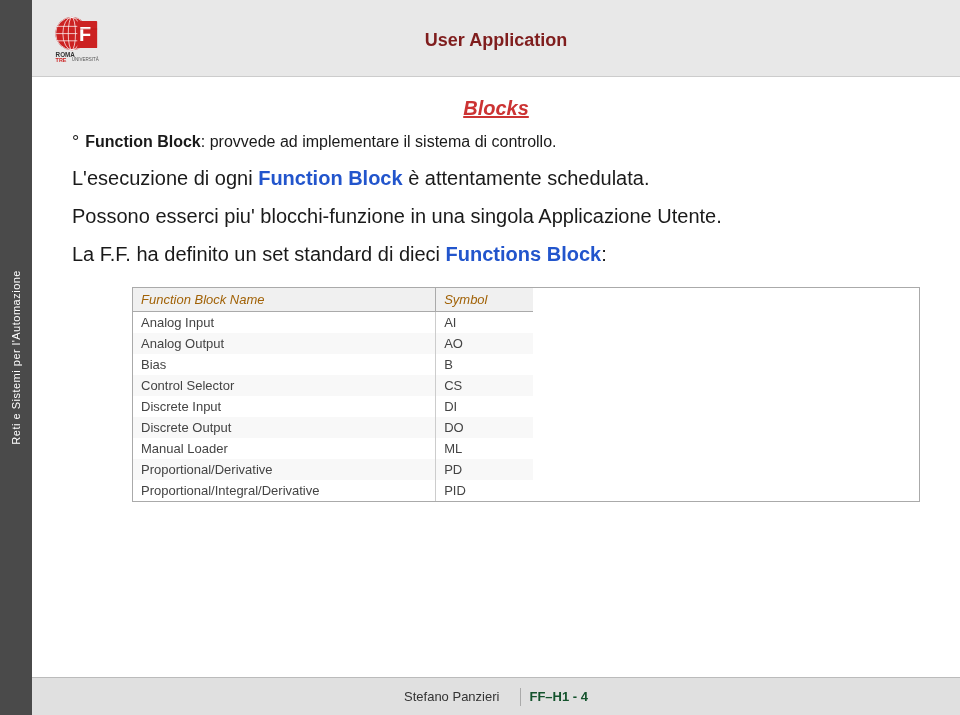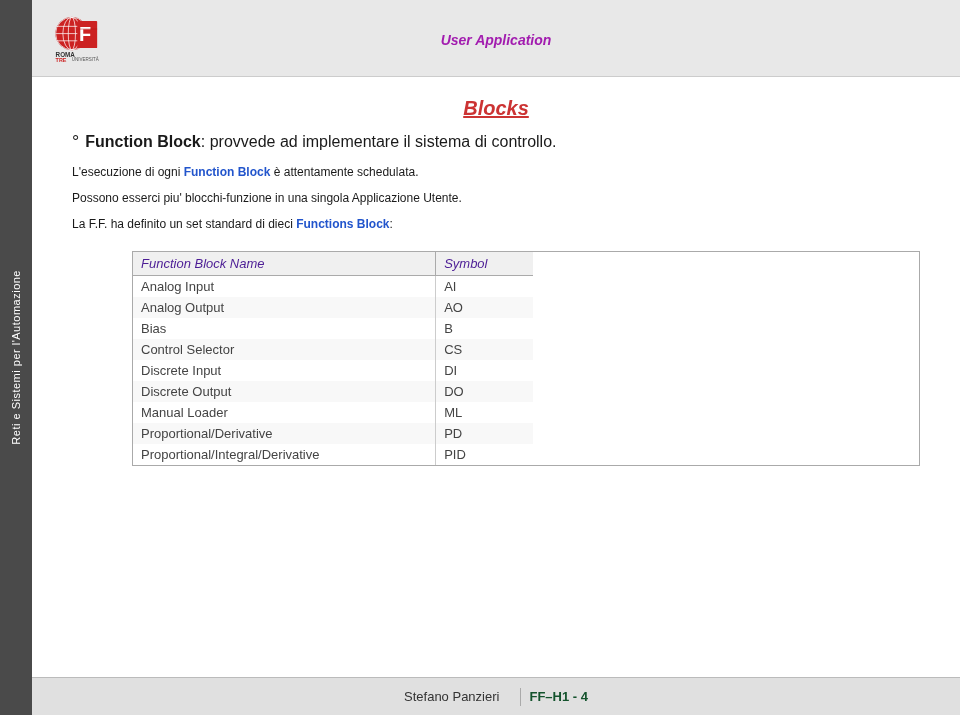--- a/index.html
+++ b/index.html
@@ -54,26 +54,25 @@
       min-height: 70px;
     }
 
     
     .logo-svg {
       width: 56px;
       height: 50px;
     }
 
     .header-title {
-      font-size: 14px;
-      font-weight: bold;
-      color: #a21caf;
+      font-size: 18px;
+      font-weight: bold;
+      color: #7f1d1d;
       text-align: center;
       flex: 1;
-      font-style: italic;
     }
 
     
     .content-body {
       flex: 1;
       padding: 20px 40px 10px 40px;
       display: flex;
       flex-direction: column;
       gap: 0;
     }
@@ -82,21 +81,21 @@
       font-size: 20px;
       font-style: italic;
       font-weight: bold;
       color: #cc3333;
       text-align: center;
       margin-bottom: 10px;
       text-decoration: underline;
     }
 
     .paragraph {
-      font-size: 12px;
+      font-size: 20px;
       color: #1a1a1a;
       line-height: 1.5;
       margin-bottom: 8px;
     }
 
     .highlight-blue {
       color: #2255cc;
       font-weight: bold;
     }
 
@@ -136,21 +135,21 @@
       min-width: 400px;
     }
 
     .fb-table th {
       border-bottom: 1px solid #aaaaaa;
       border-right: 1px solid #aaaaaa;
       padding: 4px 16px 4px 8px;
       text-align: left;
       font-weight: normal;
       font-style: italic;
-      color: #4c1d95;
+      color: #a16207;
       background: #f0f0f0;
     }
 
     .fb-table th:last-child {
       border-right: none;
     }
 
     .fb-table td {
       padding: 3px 24px 3px 8px;
       border-right: 1px solid #cccccc;

